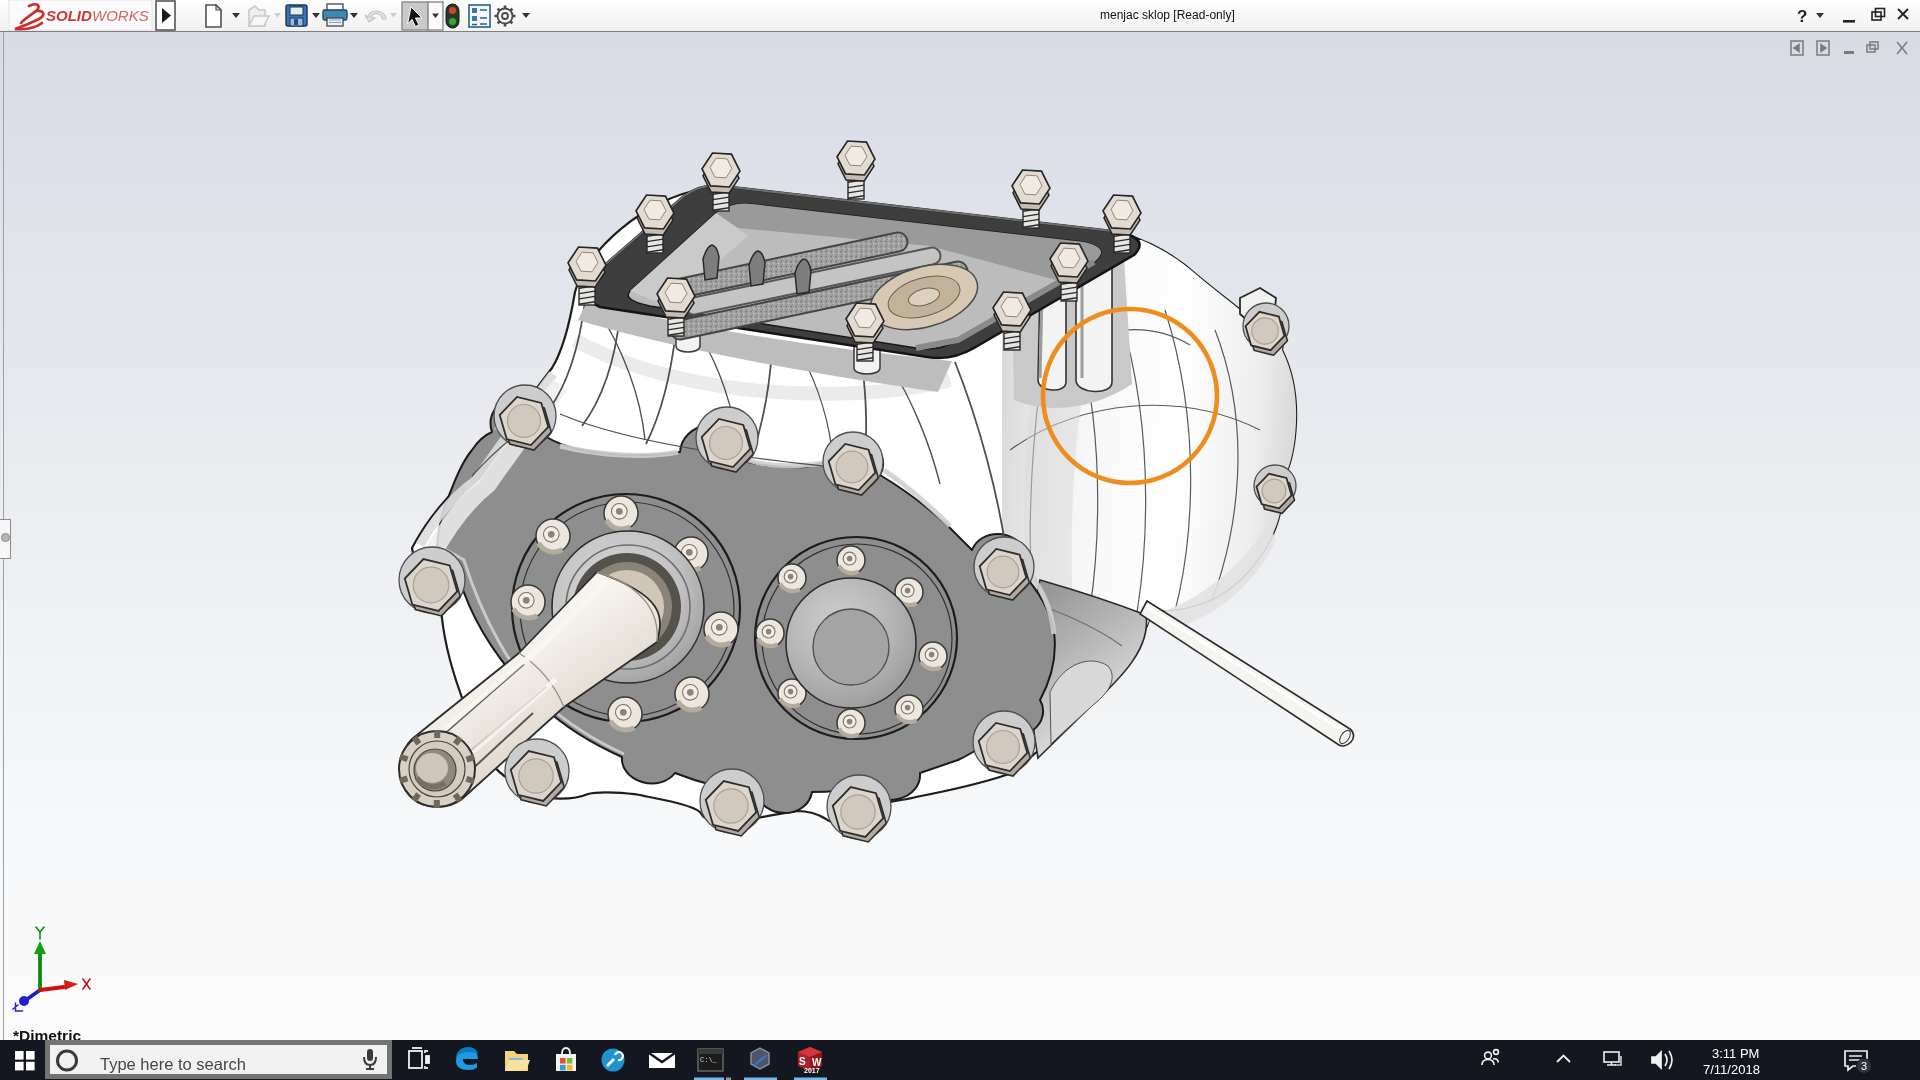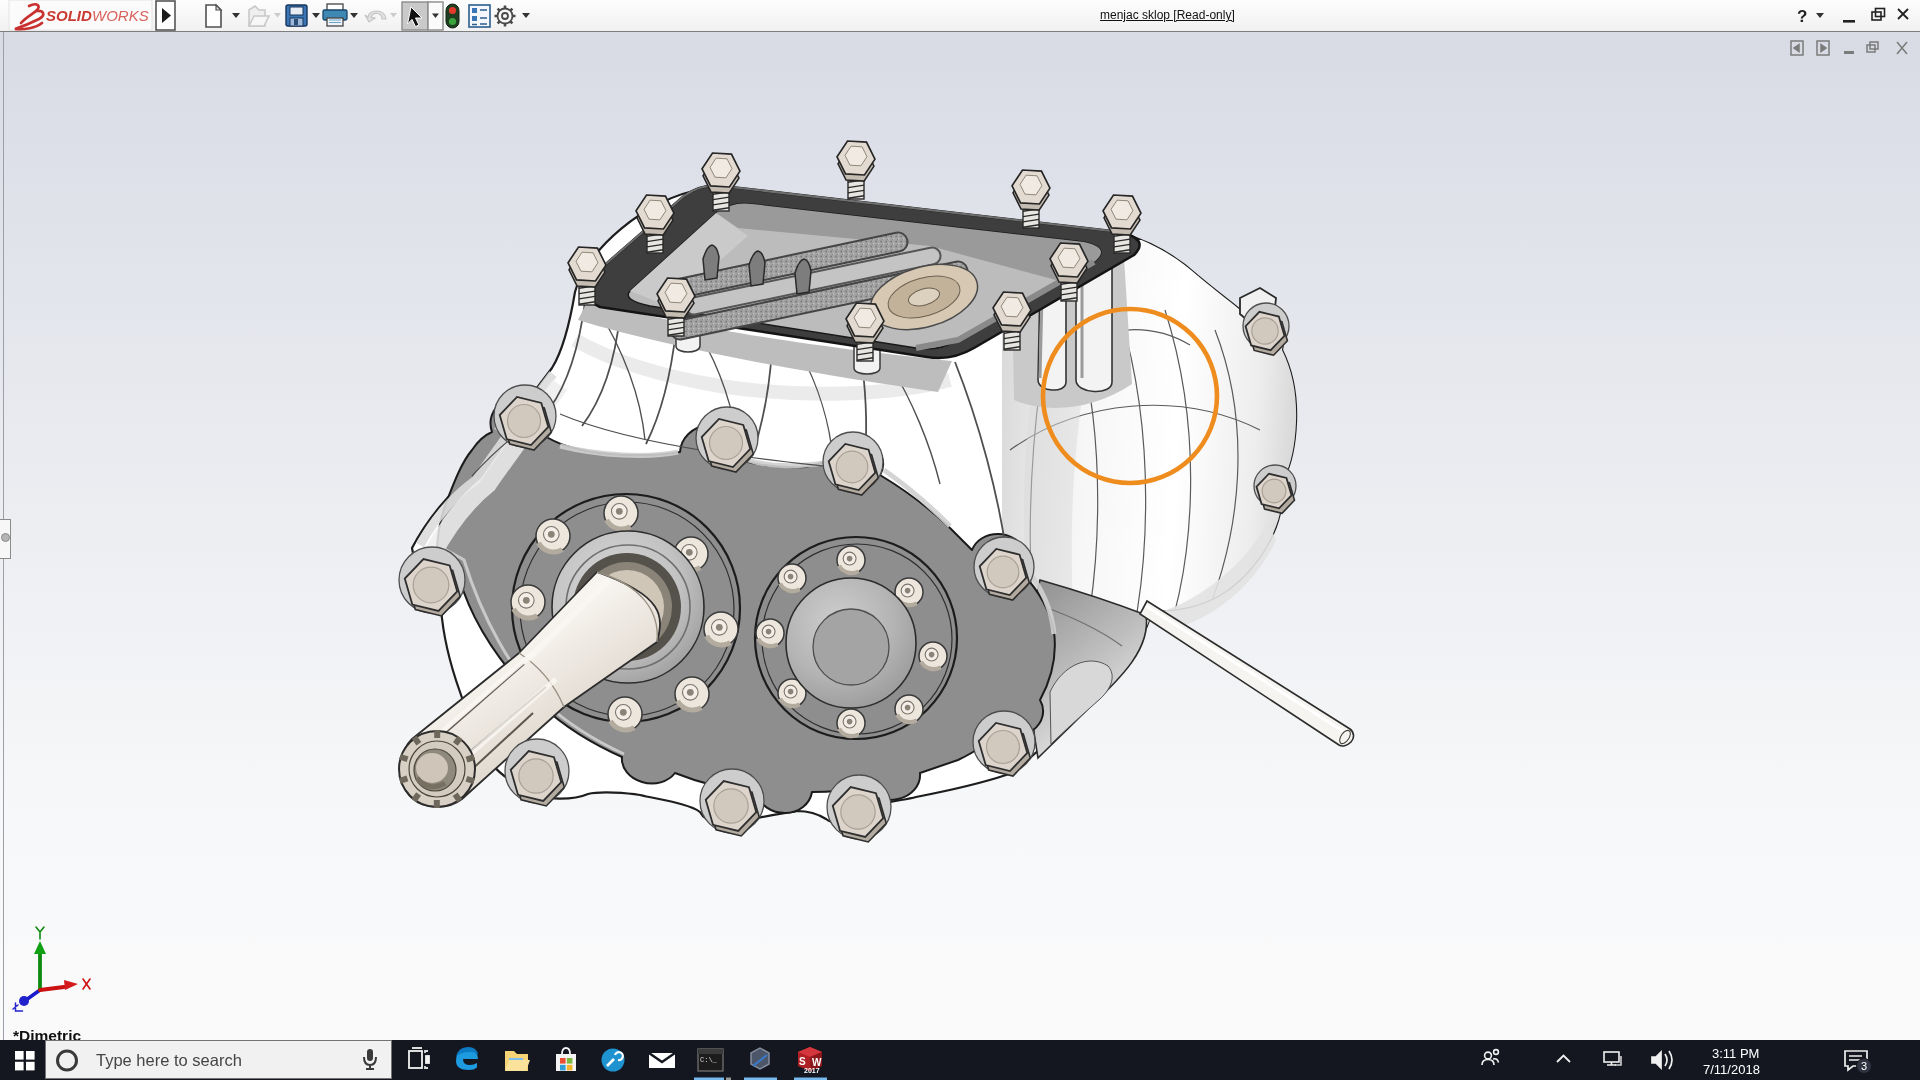--- a/index.html
+++ b/index.html
@@ -1,25 +1,25 @@
 <!DOCTYPE html>
 <html><head>
 <meta charset="utf-8">
 <style>
   html,body{margin:0;padding:0;width:1920px;height:1080px;overflow:hidden;
     font-family:"Liberation Sans",sans-serif;background:#fff;}
   .abs{position:absolute;}
   #titlebar{position:absolute;top:0;left:0;width:1920px;height:31px;
     background:linear-gradient(#fdfdfd,#f1f1f1);border-bottom:1px solid #7e7e7e;}
-  #title{position:absolute;top:8px;left:1100px;width:260px;font-size:12px;color:#111;text-decoration:underline;}
+  #title{position:absolute;top:8px;left:1100px;width:260px;font-size:12px;color:#111;}
   #viewport{position:absolute;top:32px;left:0;width:1920px;height:1008px;
     background:linear-gradient(180deg,#d8dbe4 0%,#dee1e9 15%,#e7e9ee 36%,#f0f1f4 58%,#f7f8f9 78%,#fafafb 100%);}
   #vpleftline{position:absolute;top:32px;left:3px;width:1px;height:1008px;background:#9aa0a6;}
   #taskbar{position:absolute;top:1040px;left:0;width:1920px;height:40px;background:#141720;}
-  #search{position:absolute;top:1040px;left:45px;width:347px;height:39px;background:#f1f1f1;border:1px solid #737373;box-sizing:border-box;}
+  #search{position:absolute;top:1040px;left:45px;width:347px;height:39px;background:#f1f1f1;border:5px solid #737373;box-sizing:border-box;}
   #search span{position:absolute;left:50px;top:10px;font-size:16.5px;color:#454545;}
 </style>
 </head>
 <body>
 
 <div id="titlebar"></div>
 <div id="title">menjac sklop [Read-only]</div>
 
 <svg class="abs" style="top:0;left:0" width="1920" height="32" viewBox="0 0 1920 32">
   <rect x="9" y="0" width="143" height="30" fill="#fbfbfb" stroke="#e3e3e3" stroke-width="1"></rect>

